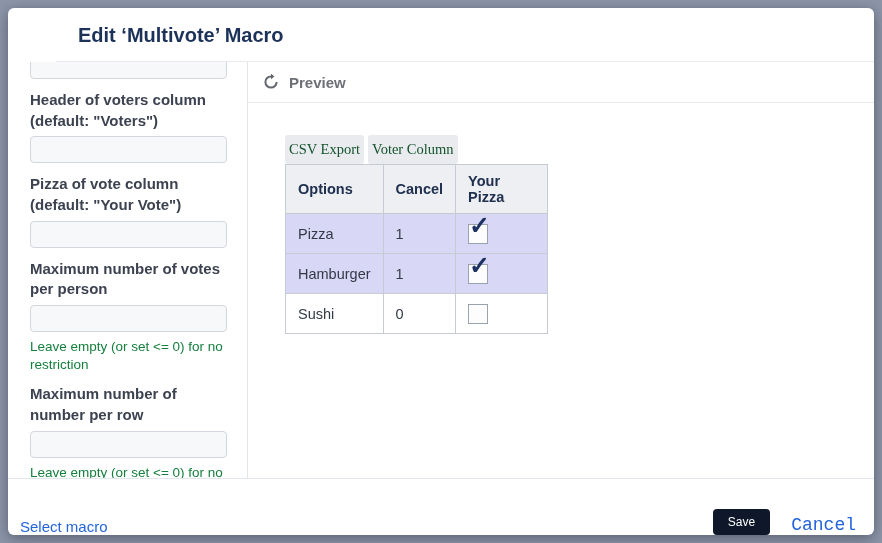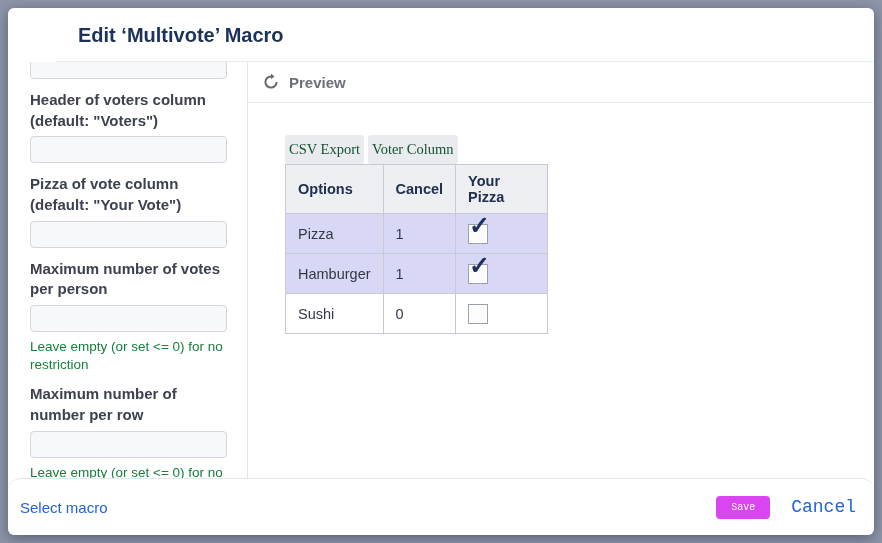--- a/index.html
+++ b/index.html
@@ -142,37 +142,36 @@
     color: #1d3261;
     line-height: 1;
     pointer-events: none;
   }
   
   .modal-footer {
     flex: none;
     height: 57px;
     border-top: 1px solid #e3e6ea;
     display: flex;
-    align-items: center;
+    align-items: flex-end;
     padding: 0 18px 0 12px;
-    border-radius: 13px;
   }
   .link {
     color: #2264dc;
     font-size: 15px;
     text-decoration: none;
     cursor: pointer;
   }
   .footer-spacer { flex: 1; }
   .save-btn {
     border: none;
-    background: #d946ef;
+    background: #0f172a;
     color: #ffffff;
-    font-family: Liberation Mono, monospace;
-    font-size: 10px;
+    font-family: Liberation Sans, sans-serif;
+    font-size: 12px;
     padding: 6px 15px;
     border-radius: 4px;
     cursor: pointer;
   }
   .cancel-link { margin-left: 21px; font-size: 18px; font-family: Liberation Mono, monospace; }
 </style>
 </head>
 <body>
 
 <div class="modal">

